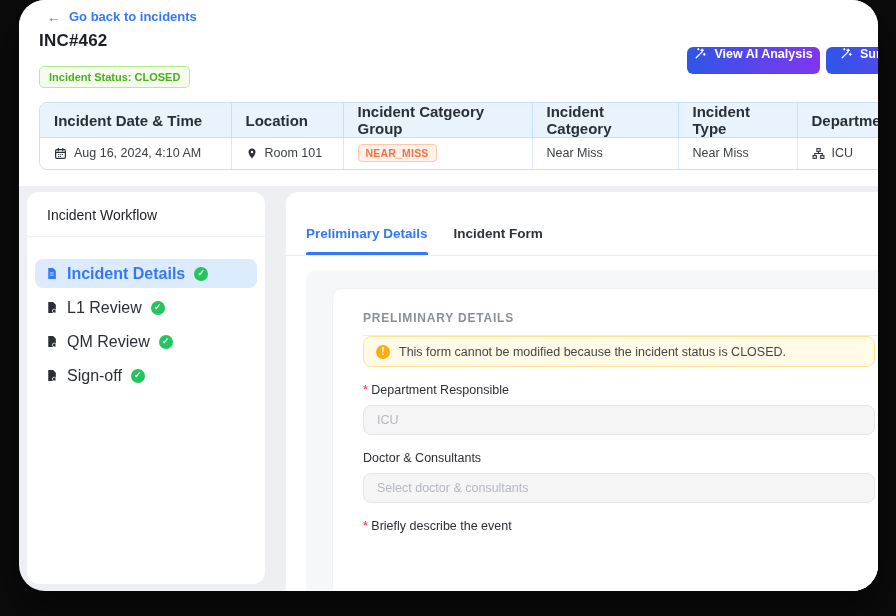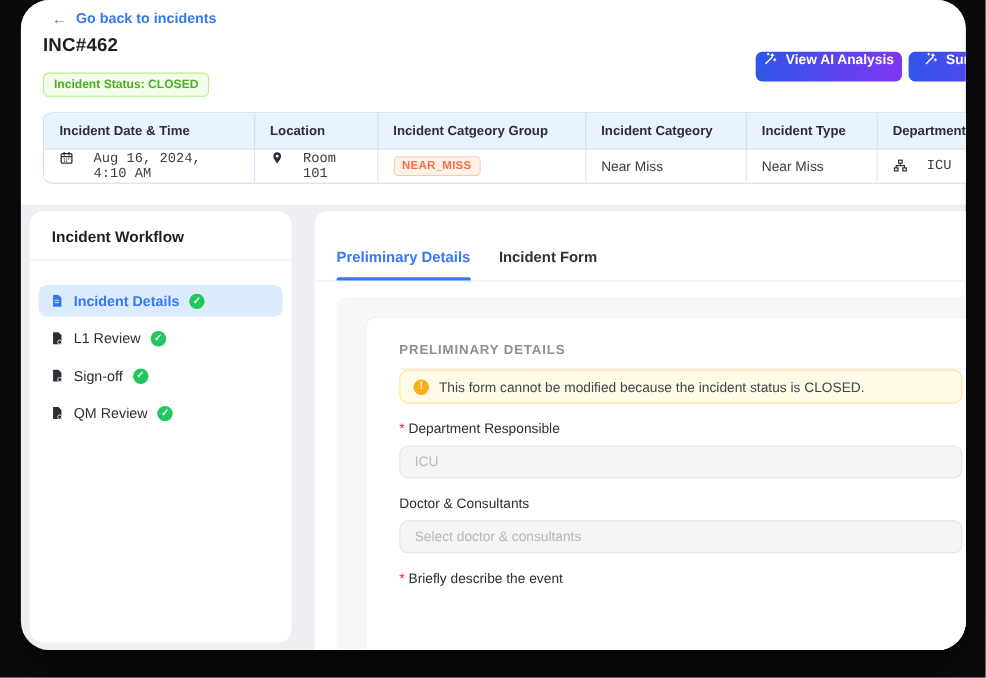--- a/index.html
+++ b/index.html
@@ -39,46 +39,46 @@
   .btn.sum { left:807px; width:140px; padding-left:14px; justify-content:flex-start; }
   .wand { width:13px; height:13px; flex:0 0 auto; }
   
   .tblwrap {
     position:absolute; left:20px; top:102px; width:956px;
     border:1px solid #c7e0f9; border-radius:8px; overflow:hidden; background:#fff;
   }
   table { border-collapse:collapse; table-layout:fixed; width:956px; }
   col.c1{width:191px} col.c2{width:112px} col.c3{width:189px} col.c4{width:146px} col.c5{width:119px} col.c6{width:199px}
   th {
-    background:#e8f3fd; font-size:12px; font-weight:bold; color:#2a2f36; text-align:left;
+    background:#e8f3fd; font-size:15px; font-weight:bold; color:#2a2f36; text-align:left;
     height:32px; padding:0 14px; border-right:1px solid #c7e0f9; border-bottom:1px solid #c7e0f9;
   }
   td {
     background:#fff; font-size:12.5px; color:#3c4043; height:31px; padding:0 14px;
     border-right:1px solid #d9e9fb;
   }
   th:last-child, td:last-child { border-right:none; }
-  .cellflex { display:flex; gap:18px;font-family:Liberation Mono, monospace; }
+  .cellflex { display:flex; align-items:center; gap:7px; }
   .cellflex svg { flex:0 0 auto; }
   .tag-nearmiss {
     display:inline-block; font-size:10.5px; font-weight:bold; color:#f5714b;
     background:#fff0e8; border:1px solid #ffc9b0; border-radius:4px; padding:2px 7px;
     letter-spacing:.2px;
   }
   
   .side {
     position:absolute; left:8px; top:192px; width:238px; height:392px;
     background:#fff; border-radius:12px;
   }
-  .side-title { padding:15px 28px 13px 20px; font-size:14px; font-weight:bold; color:#1c1f23; }
+  .side-title { padding:15px 28px 13px 20px; font-size:14px; font-weight:normal; color:#1c1f23; }
   .side-div { height:1px; background:#eceef1; }
   .side-list { padding:22px 8px 0 8px; }
   .witem {
     display:flex; align-items:center; gap:9px; height:29px; padding:0 10px;
-    border-radius:8px; margin-bottom:5px; cursor:pointer; font-size:13px; color:#2b2f35;
+    border-radius:8px; margin-bottom:5px; cursor:pointer; font-size:16px; color:#2b2f35;
   }
   .witem.active { background:#dcebfd; color:#3578f6; }
   .witem .lbl { font-weight:normal; }
   .witem.active .lbl { font-weight:bold; }
   .check {
     width:14px; height:14px; border-radius:50%; background:#22c55e; color:#fff;
     display:inline-flex; align-items:center; justify-content:center; flex:0 0 auto;
   }
   .check::after { content:"\2713"; font-size:9px; font-weight:bold; line-height:1; }
   .ficon { width:13px; height:15px; flex:0 0 auto; }
@@ -246,30 +246,30 @@
         <span class="lbl">L1 Review</span>
         <span class="check"></span>
       </div>
 
 
       <div class="witem">
         <svg class="ficon" viewBox="0 0 24 24" fill="#2b2f35">
           <path d="M6 2h9l5 5v15H6z"></path>
             <circle cx="17" cy="18.5" r="3.4" fill="#2b2f35" stroke="#fff" stroke-width="1.4"></circle>
         </svg>
-        <span class="lbl">Sign-off</span>
+        <span class="lbl">QM Review</span>
         <span class="check"></span>
       </div>
 
       <div class="witem">
         <svg class="ficon" viewBox="0 0 24 24" fill="#2b2f35">
           <path d="M6 2h9l5 5v15H6z"></path>
             <circle cx="17" cy="18.5" r="3.4" fill="#2b2f35" stroke="#fff" stroke-width="1.4"></circle>
         </svg>
-        <span class="lbl">QM Review</span>
+        <span class="lbl">Sign-off</span>
         <span class="check"></span>
       </div>
 
     </div>
   </div>
 
   <div class="main">
     <div class="tabs">
       <div class="tab active">Preliminary Details</div>
       <div class="tab">Incident Form</div>

